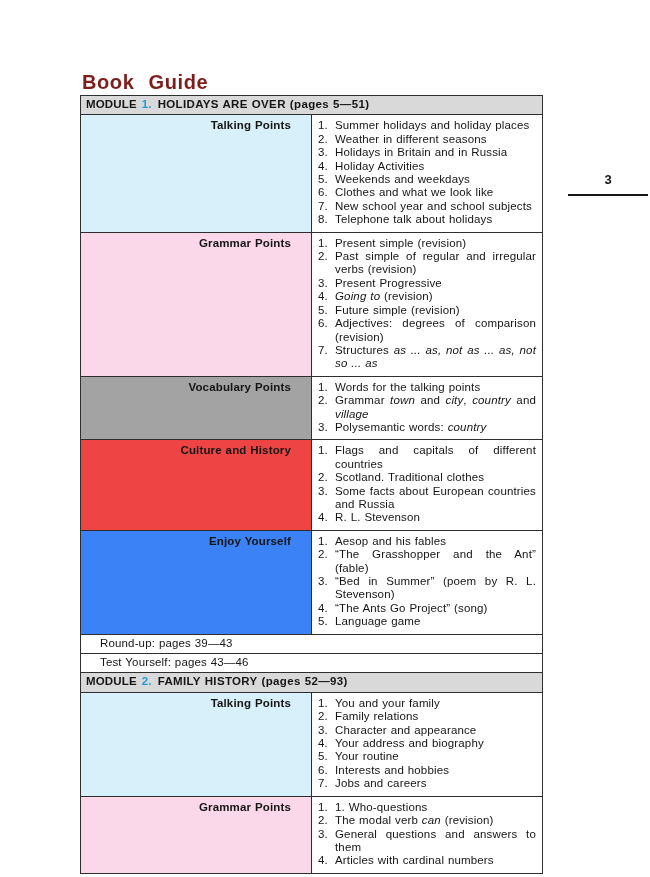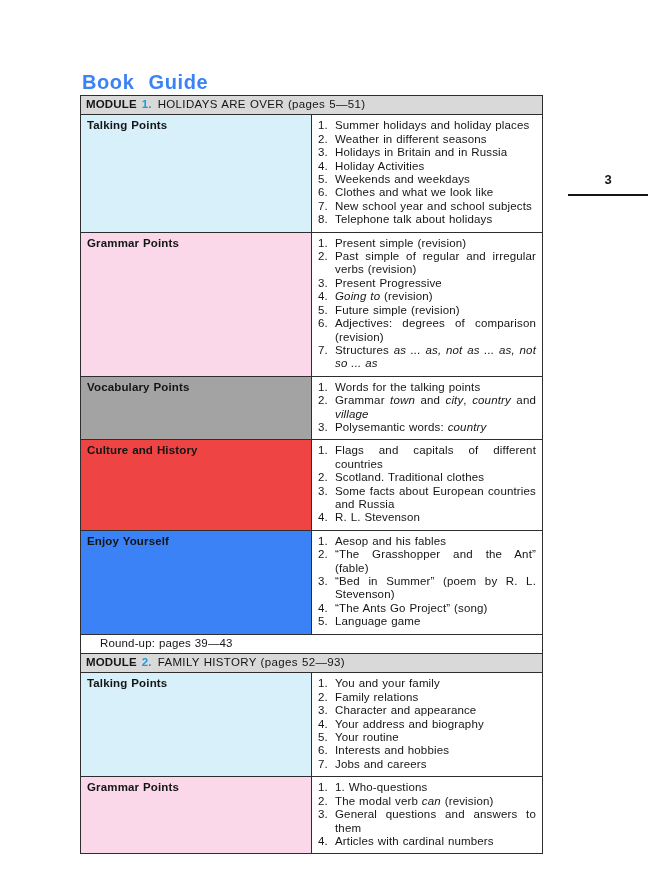--- a/index.html
+++ b/index.html
@@ -12,21 +12,21 @@
     position: relative;
     overflow: hidden;
   }
   .page-title {
     position: absolute;
     left: 82px; top: 58px;
     font-size: 20px;
     font-weight: 600;
     letter-spacing: 0.6px;
     word-spacing: 8px;
-    color: #3b82f6;
+    color: #7f1d1d;
   }
   .folio {
     position: absolute;
     left: 568px; top: 172px;
     width: 80px;
     text-align: center;
   }
   .folio-number {
     font-size: 13px;
     font-weight: bold;
@@ -48,25 +48,26 @@
     line-height: 13.4px;
     letter-spacing: 0.15px;
     word-spacing: 0.5px;
   }
   .module-header-cell {
     font-weight: bold;
     padding: 2px 5px 3px 5px;
     letter-spacing: 0.3px;
   }
   .module-number { margin-left: 5px; }
-  .module-title { font-weight: normal; margin-left: 6px; letter-spacing: 0.35px; }
+  .module-title { font-weight: bold; margin-left: 6px; letter-spacing: 0.35px; }
   .label-cell {
     width: 150px;
     font-weight: bold;
-    padding: 4px 6px;
+    padding: 4px 20px;
+    text-align: right;
   }
   .items-cell {
     background: #ffffff;
     padding: 4px 6px 5px 6px;
   }
   .item { display: flex; }
   .item .num { flex: 0 0 17px; }
   .item .txt { flex: 1; text-align: justify; }
   .footer-cell { padding: 2px 5px 3px 19px; background: #ffffff; }
 </style>
@@ -215,20 +216,23 @@
           <div class="item">
             <span class="num">5.</span>
             <span class="txt"><span>Language game</span></span>
           </div>
         </td>
       </tr>
       <tr>
         <td class="footer-cell" colspan="2">Round-up: pages 39—43</td>
       </tr>
       <tr>
+        <td class="footer-cell" colspan="2">Test Yourself: pages 43—46</td>
+      </tr>
+      <tr>
         <td class="module-header-cell" colspan="2" style="background: rgb(217, 217, 217);"><span>MODULE</span><span class="module-number" style="color: rgb(26, 158, 217);">2.</span><span class="module-title">FAMILY HISTORY (pages 52—93)</span></td>
       </tr>
       <tr>
         <td class="label-cell" style="background: rgb(215, 240, 250);">Talking Points</td>
         <td class="items-cell">
           <div class="item">
             <span class="num">1.</span>
             <span class="txt"><span>You and your family</span></span>
           </div>
           <div class="item">

